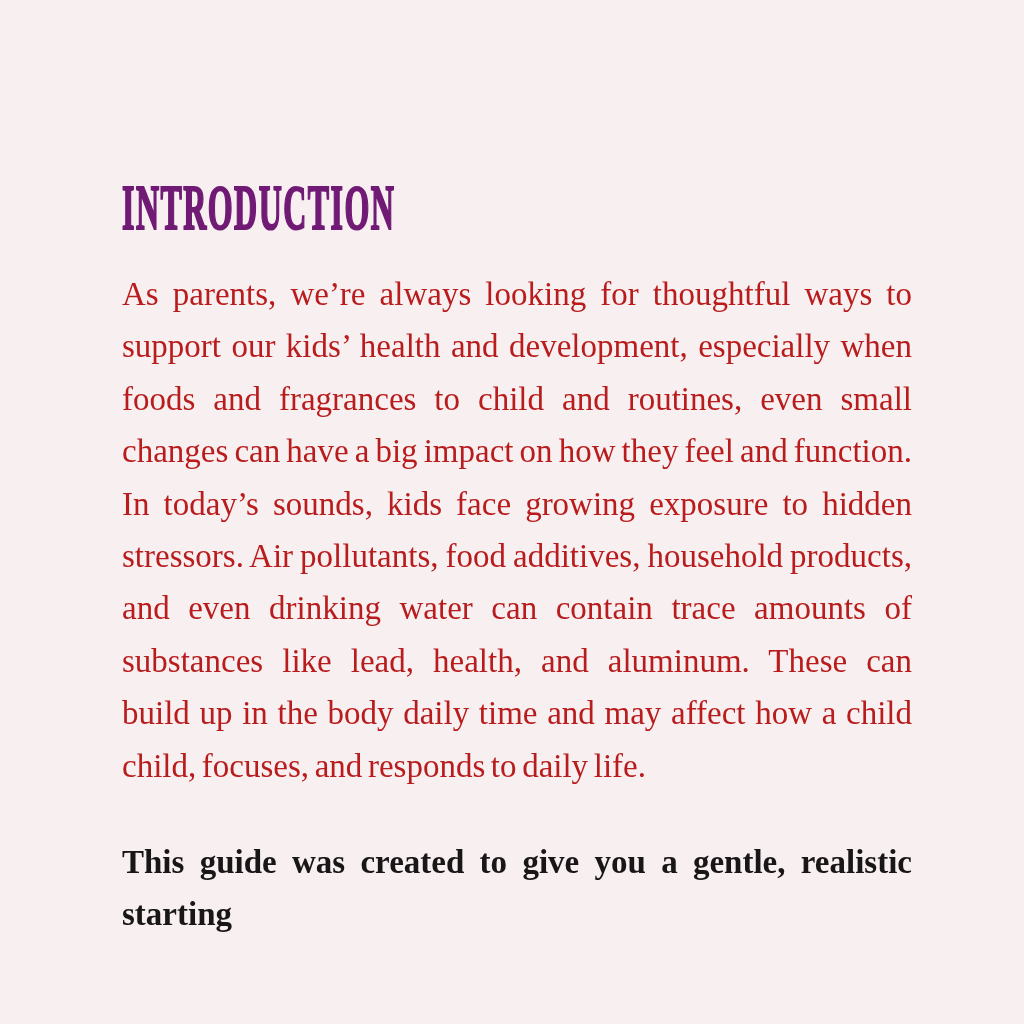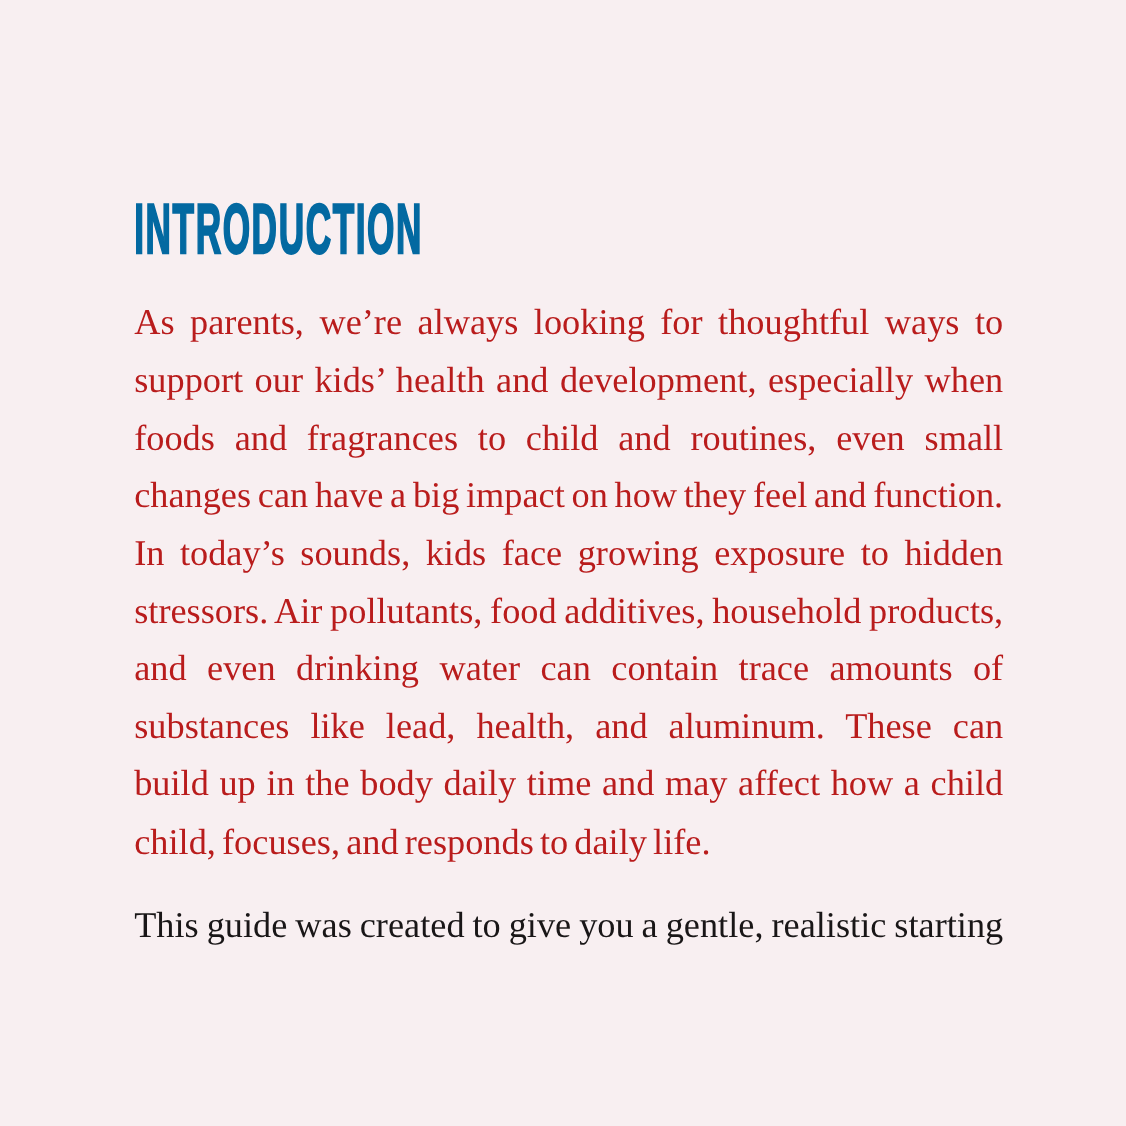--- a/index.html
+++ b/index.html
@@ -37,36 +37,36 @@
     -webkit-text-stroke: 2.2px currentColor;
   }
   .paragraph {
     margin: 0;
     color: #191617;
     font-size: 33px;
     line-height: 52.4px;
     word-spacing: -0.08em;
   }
   .para-1 { margin-top: 24px; }
-  .para-2 { margin-top: 24px; }
+  .para-2 { margin-top: 44px; font-weight: bold; }
   .line {
     text-align: justify;
     text-align-last: justify;
   }
   .line.final {
     text-align-last: left;
   }
 </style>
 </head>
 <body>
 
 <div class="page" style="background: rgb(248, 239, 241);">
   <div class="content">
 
-    <h1 class="heading" id="heading-el" style="color: #0369a1;">
+    <h1 class="heading" id="heading-el" style="color: #701a75; font-family: Liberation Serif, serif;">
       <span class="heading-scale">INTRODUCTION</span>
     </h1>
 
     <div class="paragraph para-1" style="color: #b91c1c;">
       <div class="line">As parents, we’re always looking for thoughtful ways to</div>
       <div class="line">support our kids’ health and development, especially when</div>
       <div class="line">foods and fragrances to child and routines, even small</div>
       <div class="line">changes can have a big impact on how they feel and function.</div>
       <div class="line">In today’s sounds, kids face growing exposure to hidden</div>
       <div class="line">stressors. Air pollutants, food additives, household products,</div>

